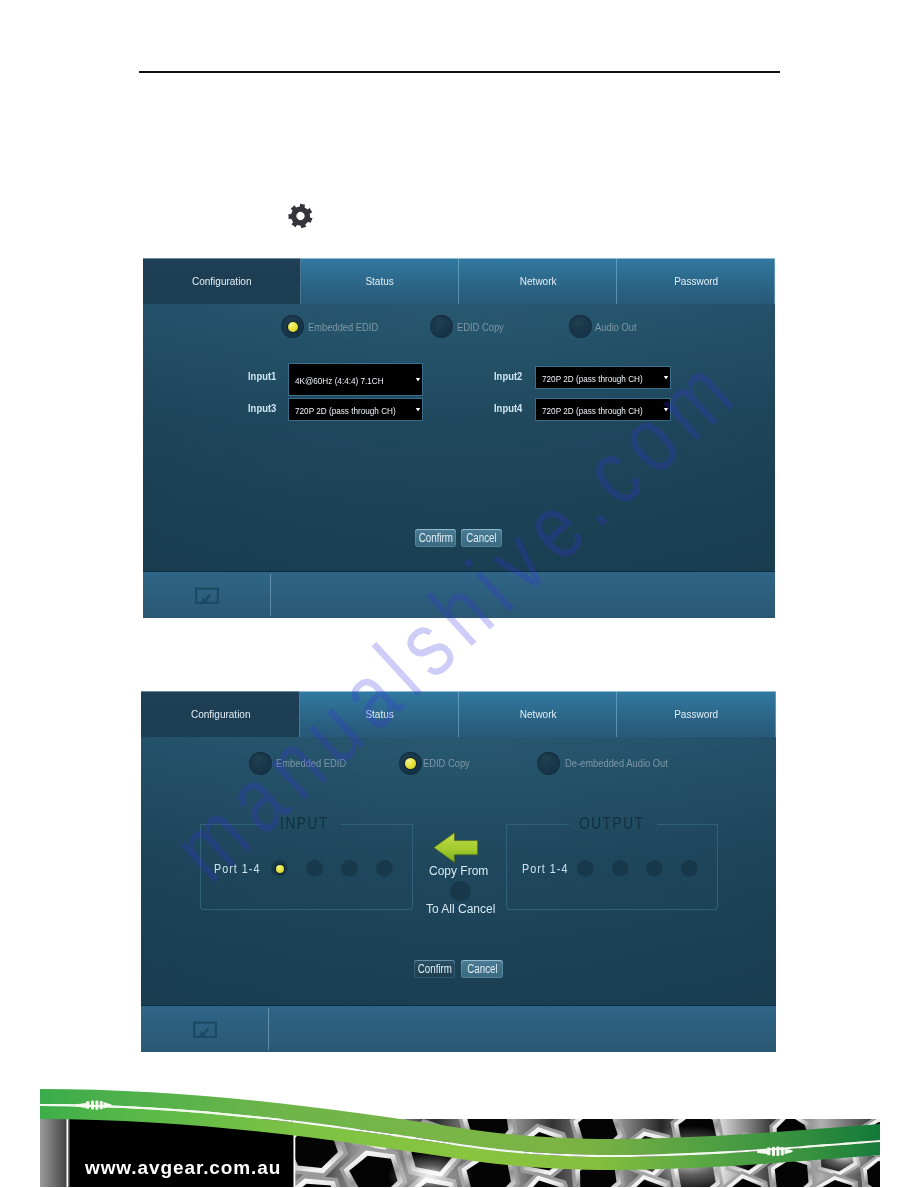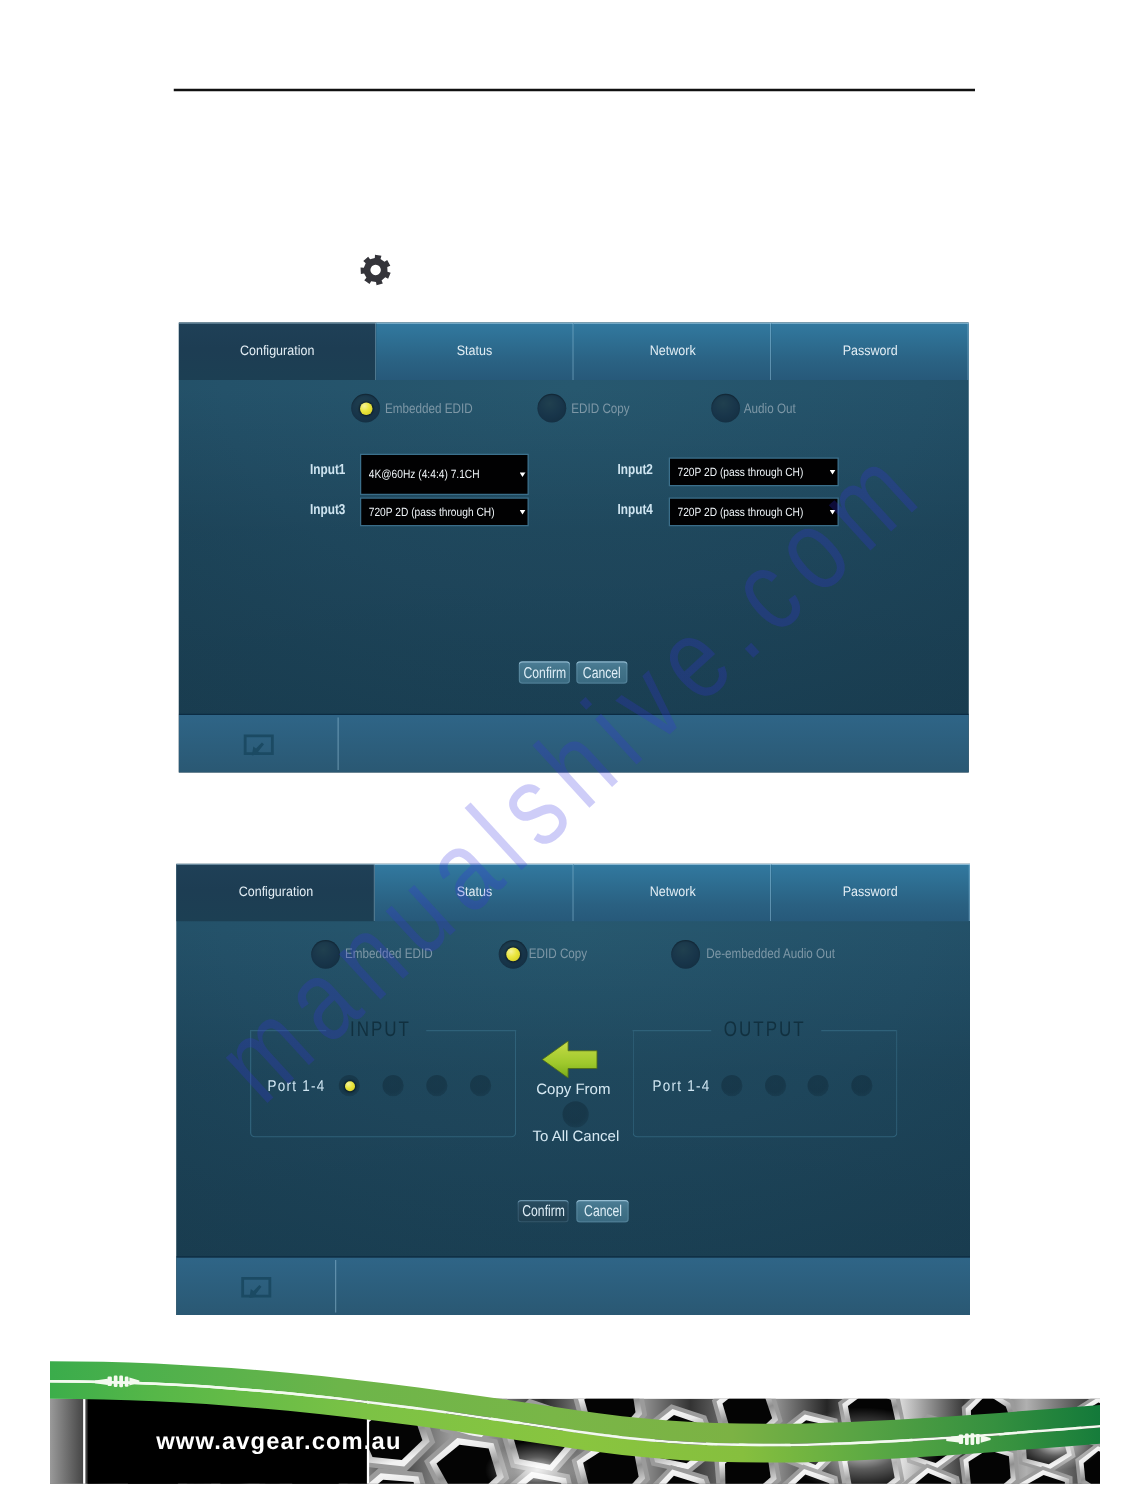--- a/index.html
+++ b/index.html
@@ -452,16 +452,16 @@
       </g>
       <g fill="#f4faef">
         <path d="M757 82.6 l10 -1.2 l1.5 2.3 l-1.5 2.3 l-10 -1.2 z"></path>
         <rect x="767" y="79.6" width="3.5" height="7.6" rx="1"></rect>
         <rect x="772" y="78.8" width="3" height="9.2" rx="1"></rect>
         <rect x="776.4" y="78.6" width="3" height="9.4" rx="1"></rect>
         <rect x="780.8" y="79.2" width="3" height="8.2" rx="1"></rect>
         <path d="M784.5 80.2 l8 2.2 l0 1.6 l-8 2.2 z"></path>
       </g>
     </svg>
-    <div class="fmurl" style="left:85px;top:75px;margin-left:40px;">www.avgear.com.au</div>
+    <div class="fmurl" style="left:85px;top:89px;">www.avgear.com.au</div>
   </div>
 
 </div>
 
 </body></html>

